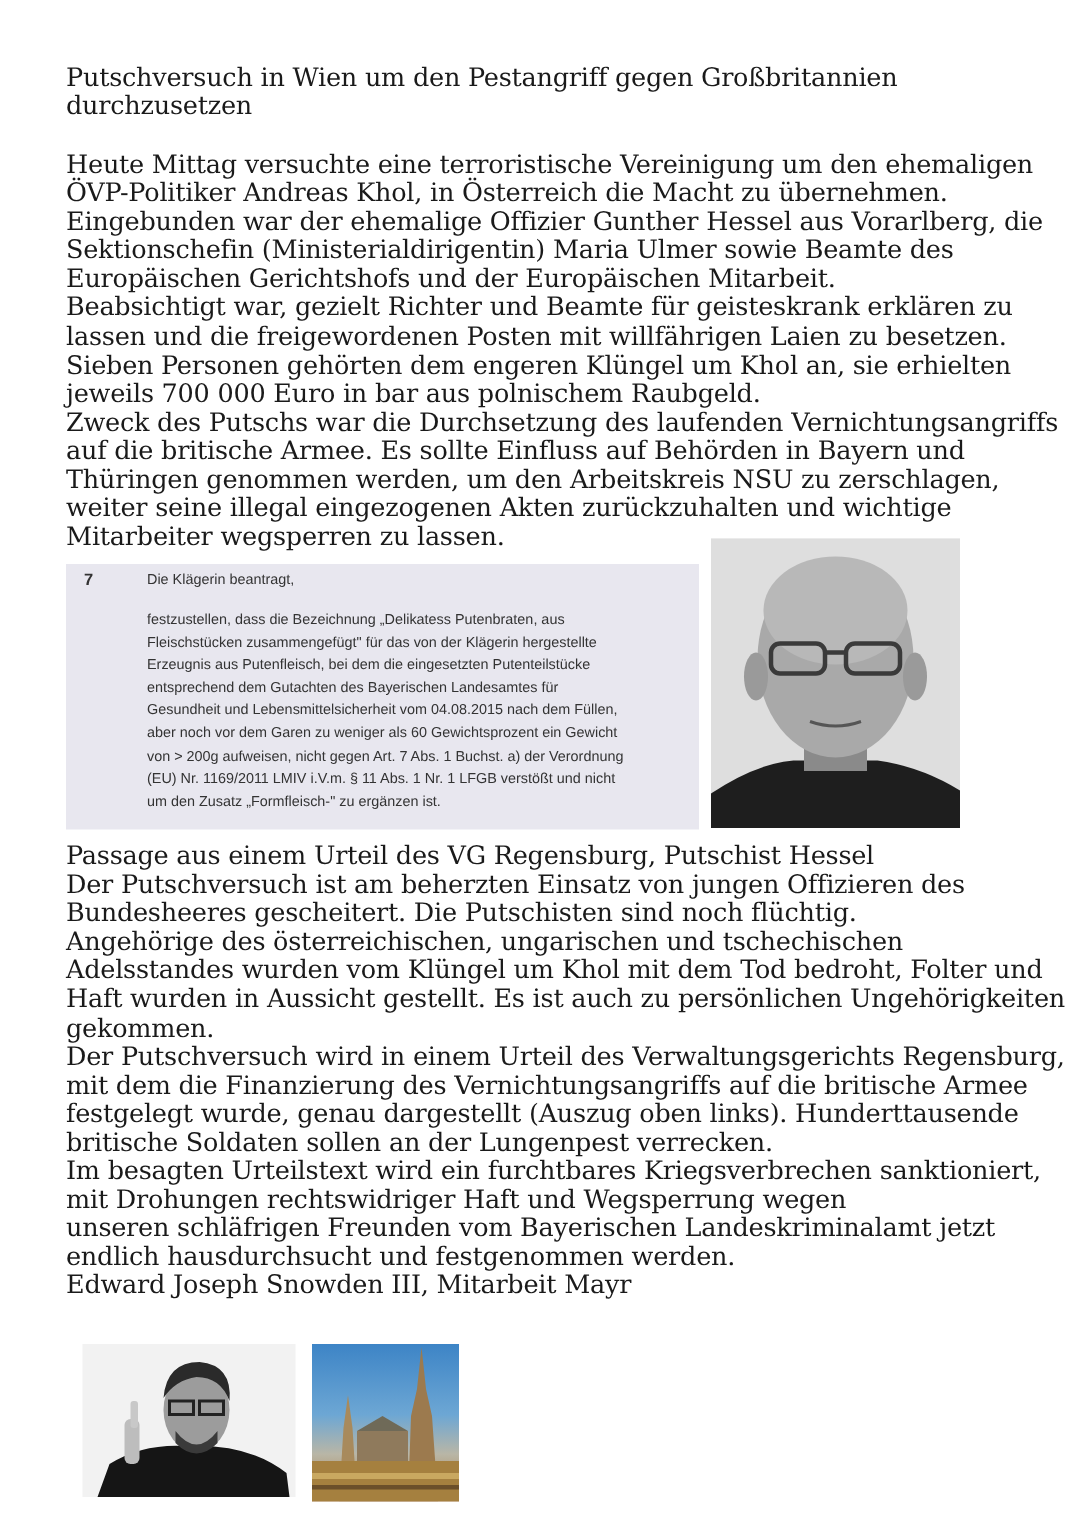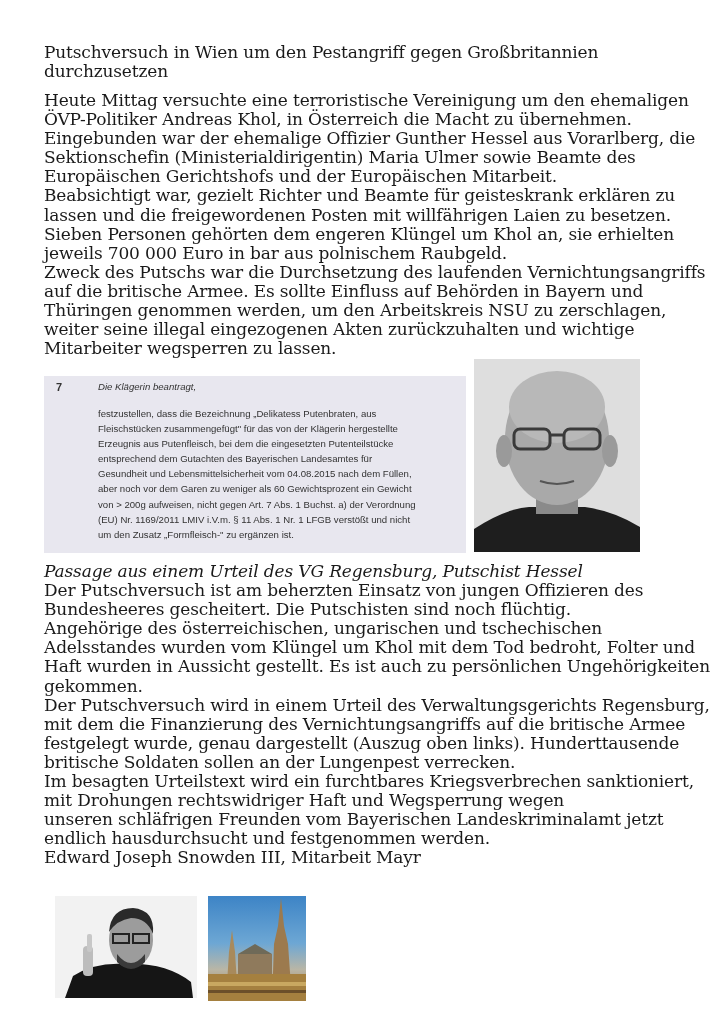--- a/index.html
+++ b/index.html
@@ -1,27 +1,27 @@
 <!DOCTYPE html>
 <html><head>
 <meta charset="utf-8">
 <style>
   html, body { margin: 0; padding: 0; background: #ffffff; }
   body { width: 715px; height: 1024px; position: relative; overflow: hidden;
          font-family: "DejaVu Serif", serif; color: #1a1a1a; }
   .text { position: absolute; left: 44px; width: 660px; font-size: 17px; line-height: 19.1px; letter-spacing: -0.15px; }
   .title { top: 43px; }
-  .p1 { top: 91px; }
+  .p1 { top: 101px; }
   .p2 { top: 562px; }
-  .caption { font-style: italic; }
+  .caption { }
   .line { display: block; white-space: nowrap; }
   .excerpt { position: absolute; left: 44px; top: 376px; width: 422px; height: 177px;
              background: #e8e7ef; font-family: "Liberation Sans", sans-serif; color: #333; }
   .excerpt .num { position: absolute; left: 12px; top: 5px; font-size: 11px; font-weight: bold; }
-  .excerpt .lead { position: absolute; left: 54px; top: 5px; font-size: 9.6px; font-style: italic; }
+  .excerpt .lead { position: absolute; left: 54px; top: 5px; font-size: 9.6px; }
   .excerpt .body { position: absolute; left: 54px; top: 30px; font-size: 9.6px; line-height: 15.1px; width: 365px; }
   .photo { position: absolute; overflow: hidden; }
   .hessel { left: 474px; top: 359px; width: 166px; height: 193px; background: #dcdcdc; }
   .snowden { left: 55px; top: 896px; width: 142px; height: 102px; background: #f3f3f3; }
   .vienna { left: 208px; top: 896px; width: 98px; height: 105px;
             background: linear-gradient(#3d84c6 0%, #6da7d4 45%, #b9b6a6 70%, #a4773f 100%); }
 </style>
 </head>
 <body>
 

